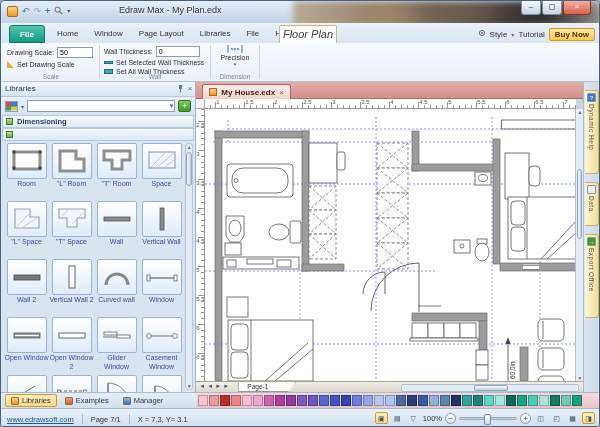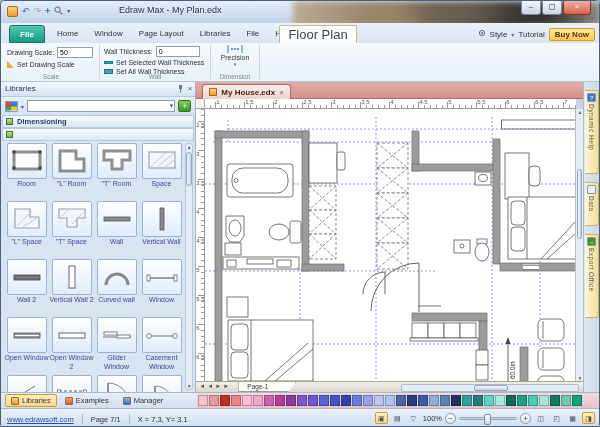--- a/index.html
+++ b/index.html
@@ -28,22 +28,22 @@
   .wbtn{width:20px;height:14px;border:1px solid #7a8aa0;border-top:none;background:linear-gradient(#f4f8fc,#c8d4e2);
     font-size:8px;line-height:12px;text-align:center;color:#2a3a4c;border-radius:0 0 3px 3px;margin-left:1px;}
   .wbtn.close{width:28px;background:linear-gradient(#f2b0a0,#d9604a);color:#fff;border-color:#8a3626;}
   
   .tabrow{position:absolute;left:0;top:22px;width:100%;height:20px;background:linear-gradient(#e9f0f8,#d9e5f2);}
   .file-tab{position:absolute;left:8px;top:2px;width:36px;height:18px;border-radius:3px 3px 0 0;
     background:linear-gradient(#52c6b0,#159a82);border:1px solid #0d7a66;color:#fff;font-size:8px;font-weight:bold;
     text-align:center;line-height:17px;}
   .rtabs{position:absolute;left:48px;top:2px;height:18px;display:flex;}
   .rtab{font-size:8px;color:#333;padding:0 8px;line-height:18px;}
-  .ctx-tab{position:absolute;left:278px;top:2px;width:78px;height:18px;background:#fdfdfd;border:1px solid #c8b98a;border-bottom:none;
-    font-size:13px;color:#444;text-align:center;line-height:17px;border-radius:2px 2px 0 0;}
+  .ctx-tab{position:absolute;left:278px;top:2px;width:58px;height:18px;background:#fdfdfd;border:1px solid #c8b98a;border-bottom:none;
+    font-size:11px;color:#444;text-align:center;line-height:17px;border-radius:2px 2px 0 0;font-style:italic;}
   .tr-right{position:absolute;right:4px;top:2px;height:18px;display:flex;align-items:center;gap:4px;font-size:8px;color:#333;}
   .buynow{background:linear-gradient(#ffe8a0,#fcc84e);border:1px solid #d89a20;border-radius:2px;padding:1px 5px;font-size:8px;color:#503800;font-weight:bold;}
   
   .ribbon{position:absolute;left:0;top:42px;width:100%;height:39px;background:linear-gradient(#f6fafd,#e9f1f9);border-bottom:1px solid #b5c4d6;}
   .rgroup{position:absolute;top:0;height:38px;}
   .rg-sep{position:absolute;top:2px;height:34px;width:1px;background:#c9d6e4;}
   .rg-row{position:absolute;display:flex;align-items:center;gap:3px;font-size:7px;color:#333;white-space:nowrap;}
   .rib-input{height:11px;border:1px solid #8aa0ba;background:#fff;font-size:7px;font-family:"Liberation Sans",sans-serif;padding:0 2px;}
   .rg-btn{display:flex;align-items:center;gap:3px;font-size:7px;color:#333;white-space:nowrap;}
   .tri{width:0;height:0;border-left:7px solid #f2a72e;border-top:7px solid transparent;}

